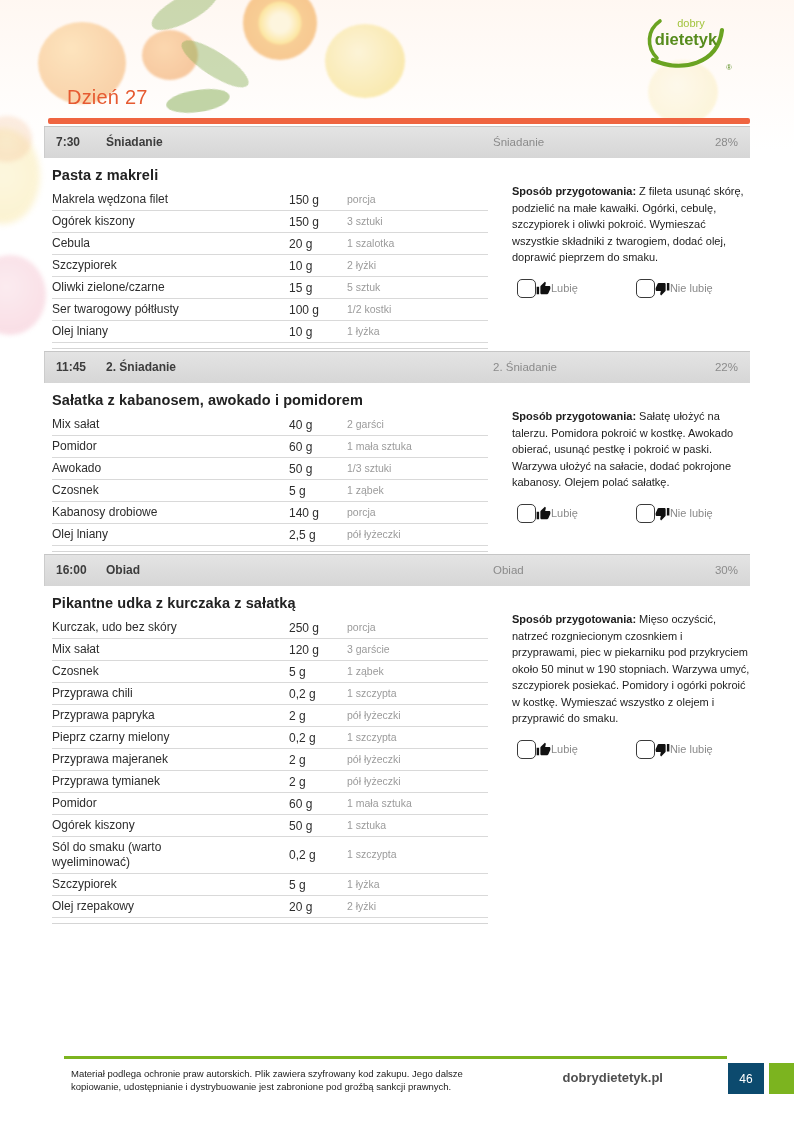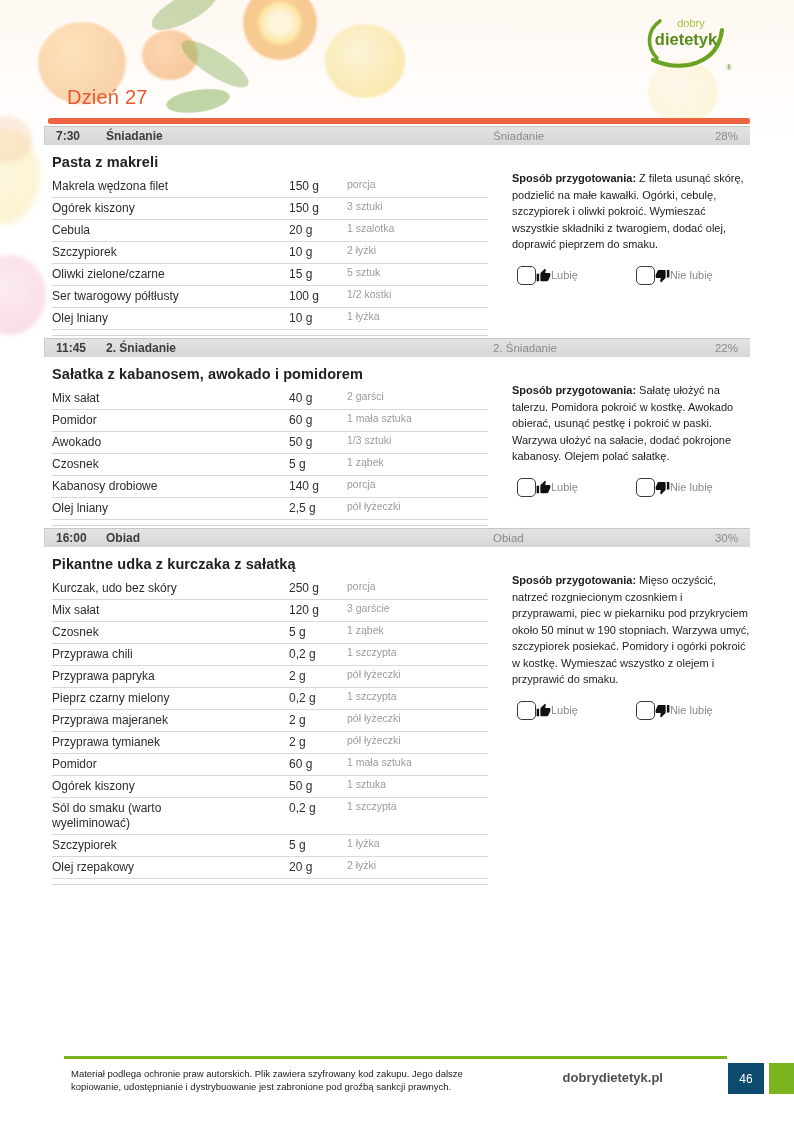--- a/index.html
+++ b/index.html
@@ -34,34 +34,34 @@
     background:radial-gradient(circle, #f8d9b8, #f2b183); }
 
   
   .logo { position:absolute; top:12px; right:56px; width:104px; height:62px; }
 
   
   .content { position:relative; padding:0 44px; }
   .day-title { margin:86px 0 0 23px; font-size:20px; font-weight:normal; color:#e65a31; letter-spacing:.2px; }
   .orange-bar { margin:9px 0 2px 4px; width:702px; height:6px; background:#ef6440; border-radius:2px; }
 
-  .meal-header { width:706px; height:19px; background:linear-gradient(180deg,#e4e4e4,#d6d6d6);
+  .meal-header { width:706px; height:32px; background:linear-gradient(180deg,#e4e4e4,#d6d6d6);
     box-shadow:inset 0 1px 0 #c6c6c6, inset 1px 0 0 #cccccc; display:flex; align-items:center;
     padding:0 12px; margin-top:2px; }
   .mh-time { width:50px; font-size:12px; font-weight:bold; color:#3c3c3c; }
   .mh-name { font-size:12px; font-weight:bold; color:#3c3c3c; }
   .mh-right { margin-left:auto; width:245px; display:flex; justify-content:space-between; }
   .mh-name-right, .mh-percent { font-size:11.5px; color:#8b8b8b; }
 
   .meal-body { display:flex; gap:24px; }
   .left-col { width:444px; }
   .recipe-title { margin:9px 0 6px 8px; font-size:14.5px; font-weight:bold; color:#222; letter-spacing:.1px; }
 
   .ing-table { margin-left:8px; width:436px; padding-bottom:5px; border-bottom:1px solid #d5d5d5; }
-  .ing-row { display:flex; align-items:flex-start; border-bottom:1px solid #d9d9d9; padding:3px 0; min-height:19px; }
+  .ing-row { display:flex; align-items:center; border-bottom:1px solid #d9d9d9; padding:3px 0; min-height:19px; }
   .ing-name { width:190px; font-size:12px; color:#2d2d2d; line-height:1.25; }
   .ing-amount { width:58px; font-size:12px; color:#2d2d2d;margin-left:47px; }
   .ing-portion { flex:1; font-size:10.5px; color:#9b9b9b; position:relative; top:-1px; }
 
   .right-col { width:270px; padding-top:25px; }
   .prep { font-size:11px; line-height:1.5; color:#1c1c1c; }
   .prep-label { font-weight:bold; margin-right:3px;margin-top:39px; }
   .like-row { display:flex; gap:58px; margin-top:13px; padding-left:5px; }
   .like-group { display:flex; align-items:center; gap:0; cursor:pointer;text-align:right; }
   .checkbox { width:19px; height:19px; border:1.5px solid #3a3a3a; border-radius:5px; background:#fff; }

